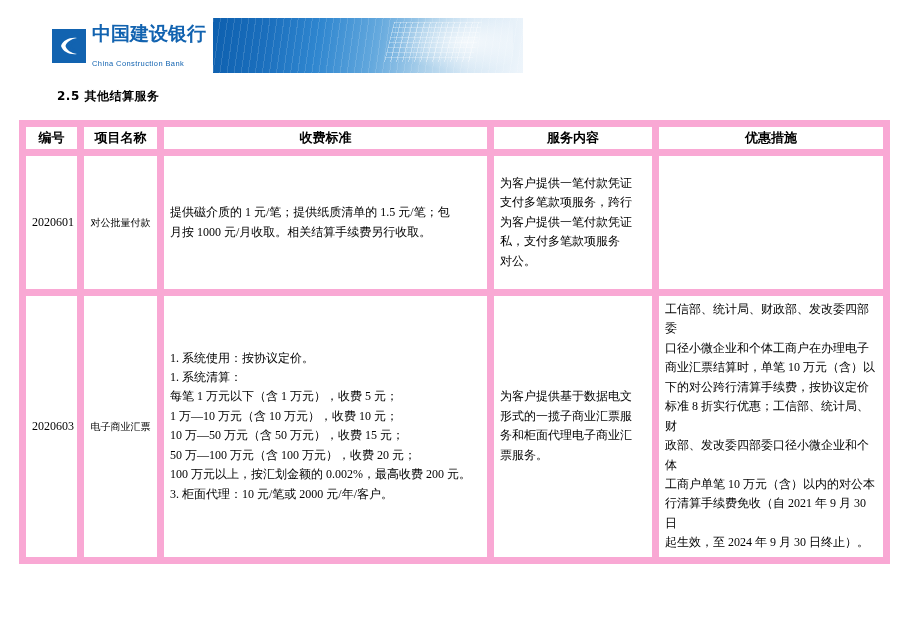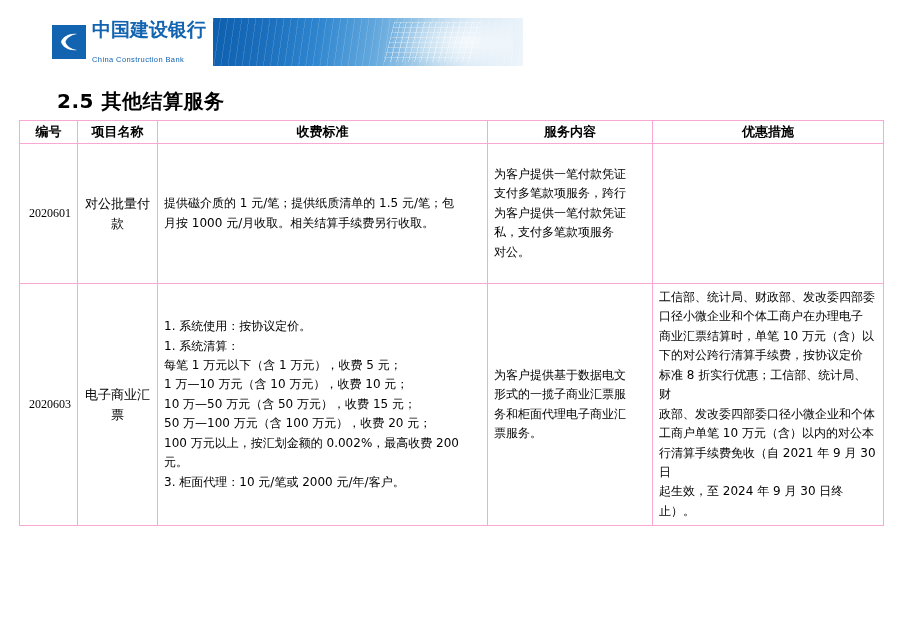--- a/index.html
+++ b/index.html
@@ -16,21 +16,21 @@
     position: relative;
     overflow: hidden;
   }
 
   
   .header {
     position: absolute;
     left: 48px;
     top: 18px;
     width: 475px;
-    height: 48px;
+    height: 55px;
     display: flex;
     align-items: stretch;
   }
   .logo-block {
     width: 165px;
     background: #ffffff;
     display: flex;
     align-items: center;
     gap: 6px;
     padding-left: 4px;
@@ -108,39 +108,39 @@
     height: 60px;
     background: radial-gradient(ellipse at 60% 50%, rgba(255,255,255,0.75) 0%, rgba(255,255,255,0) 70%);
   }
 
   
   .section-title {
     position: absolute;
     left: 57px;
     top: 88px;
     font-family: "DejaVu Sans", "Liberation Sans", sans-serif;
-    font-size: 20px;
+    font-size: 12px;
     font-weight: bold;
     color: #000000;
     letter-spacing: 0.5px;
   }
 
   
   .fee-table {
     position: absolute;
     left: 19px;
     top: 120px;
     width: 864px;
     border-collapse: collapse;
     table-layout: fixed;
     font-size: 12px;
   }
   .fee-table th,
   .fee-table td {
-    border: 1px solid #f9a8d4;
+    border: 7px solid #f9a8d4;
     vertical-align: middle;
     padding: 4px 6px;
   }
   .fee-table thead th {
     text-align: center;
     font-family: "DejaVu Sans", "Liberation Sans", sans-serif;
     font-size: 13px;
     font-weight: bold;
     height: 23px;
     padding: 2px 4px;
@@ -152,33 +152,33 @@
   .col-promo { width: 231px; }
 
   td.cell-code {
     text-align: right;
     font-family: Liberation Serif, serif;
     font-size: 12px;
   }
   td.cell-name {
     text-align: center;
     font-family: "DejaVu Sans", "Liberation Sans", sans-serif;
-    font-size: 13px;
+    font-size: 10px;
     line-height: 1.5;
   }
   td.cell-body {
     text-align: left;
     font-family: "DejaVu Sans", "Liberation Sans", sans-serif;
     font-size: 12px;
     line-height: 1.62;
     vertical-align: middle;
   }
   .row-1 td { height: 140px; }
   .row-2 td { height: 195px; }
-  .line { display: block; }
+  .line { display: block; font-family: Liberation Serif, serif; }
 </style>
 </head>
 <body>
 
 <div class="header">
   <div class="logo-block">
     <span class="logo-mark">
       <svg width="34" height="34" viewBox="0 0 34 34" xmlns="http://www.w3.org/2000/svg">
         <rect x="0" y="0" width="34" height="34" fill="#1263b0"></rect>
         <path d="M25 9 C18 8 11 11 9 17 C11 23 18 26 25 25 C19 24 14.5 21 13.5 17 C14.5 13 19 10 25 9 Z" fill="#ffffff"></path>

